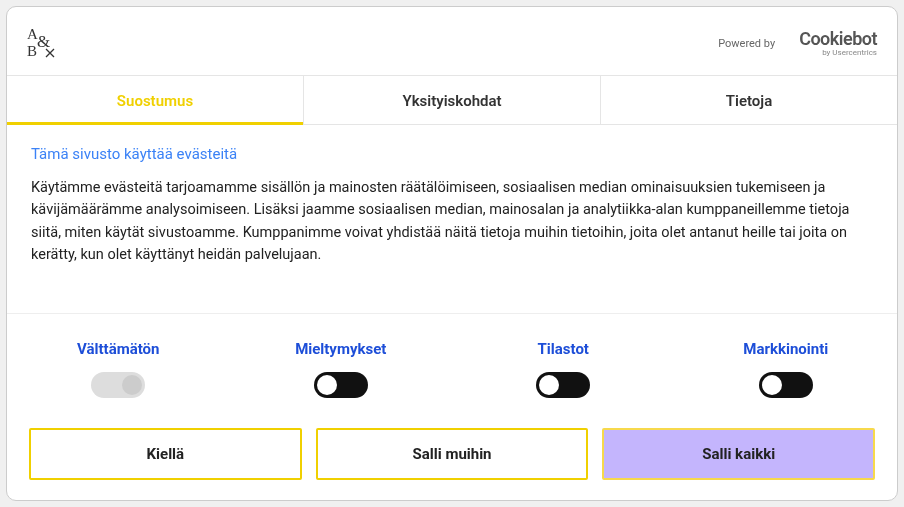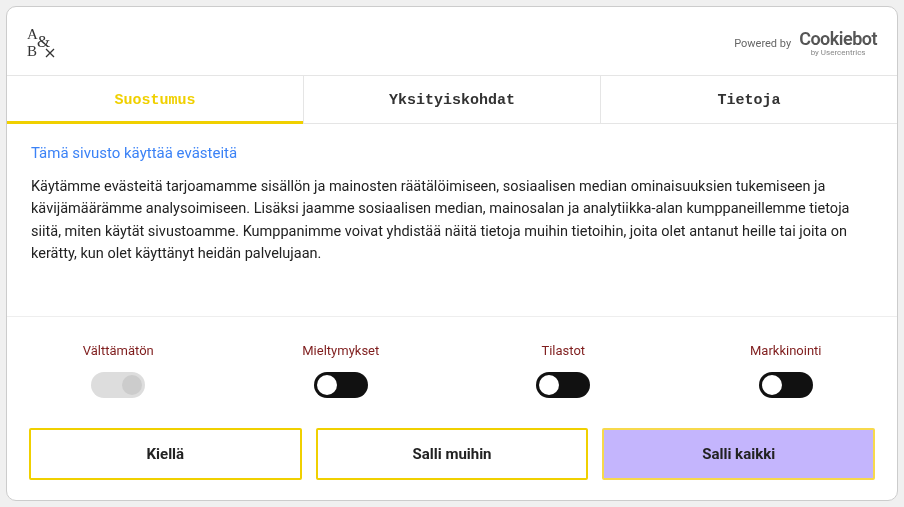--- a/index.html
+++ b/index.html
@@ -30,30 +30,30 @@
   .logo {
     font-family: Georgia, serif;
     font-size: 20px;
     color: #333;
     line-height: 0.9;
     letter-spacing: -1px;
   }
   .powered {
     display: flex;
     align-items: center;
-    gap: 8px;
+    gap: 24px;
   }
   .powered-label {
     font-size: 11px;
     color: #666;
   }
   .cookiebot {
     display: flex;
     flex-direction: column;
-    align-items: center;
+    align-items: flex-end;
     line-height: 1;
   }
   .cookiebot-main {
     font-size: 18px;
     font-weight: 600;
     color: #555;
     letter-spacing: -0.5px;
   }
   .cookiebot-sub {
     font-size: 8px;
@@ -67,21 +67,20 @@
   .tab {
     flex: 1;
     text-align: center;
     padding: 16px 0 14px 0;
     font-size: 15px;
     font-weight: 600;
     color: #333;
     cursor: pointer;
     position: relative;
     border-right: 1px solid #e5e5e5;
-    font-family: Liberation Mono, monospace;
   }
   .tab:last-child { border-right: none; }
   .tab.active {
     color: #f0d000;
   }
   .tab.active::after {
     content: "";
     position: absolute;
     left: 0; right: 0; bottom: -1px;
     height: 3px;
@@ -109,23 +108,23 @@
   }
   .category {
     flex: 1;
     display: flex;
     flex-direction: column;
     align-items: center;
     gap: 14px;
     padding-top: 14px;
   }
   .cat-label {
-    font-size: 13px;
-    font-weight: 400;
-    color: #7f1d1d;
+    font-size: 15px;
+    font-weight: 700;
+    color: #1d4ed8;
   }
   .toggle {
     width: 54px;
     height: 26px;
     border-radius: 26px;
     position: relative;
     cursor: pointer;
   }
   .toggle.disabled {
     background: #ddd;

